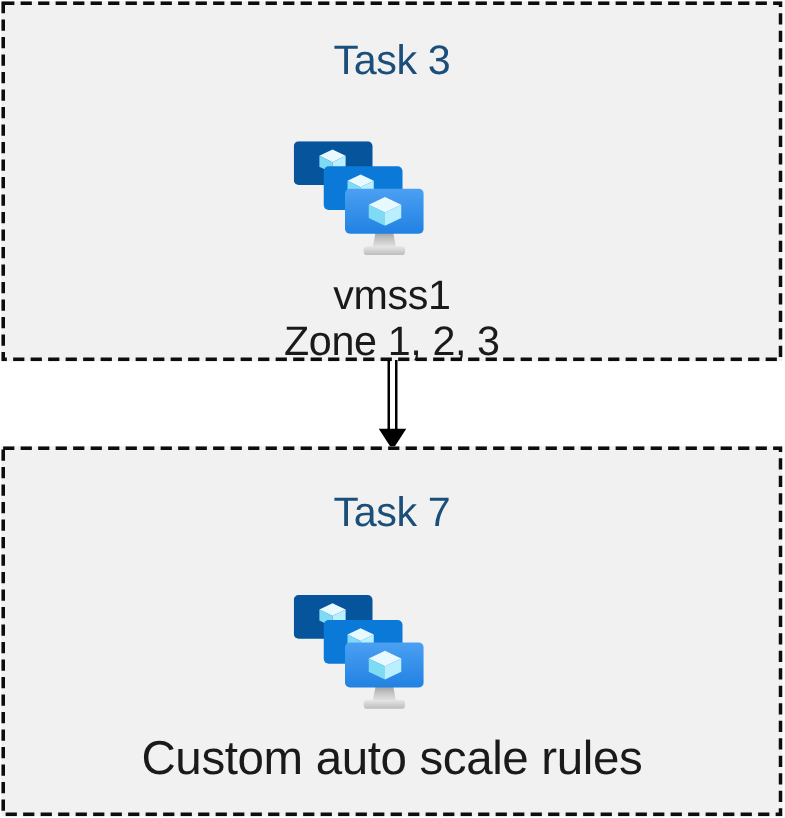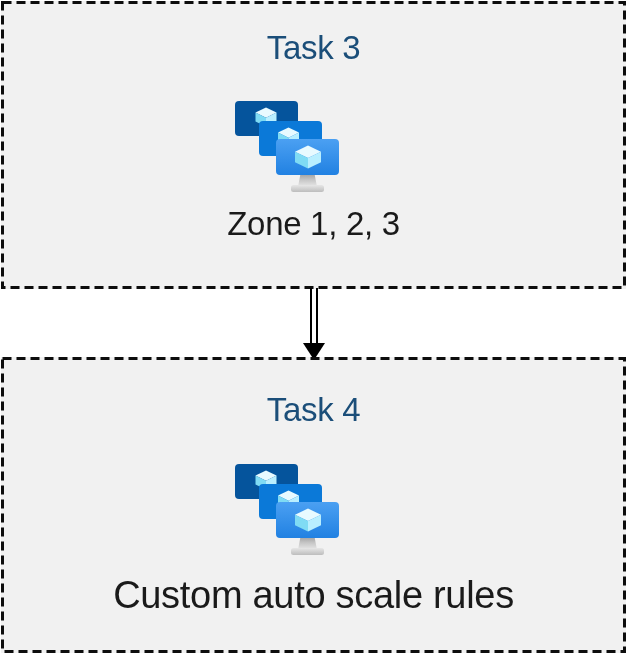--- a/index.html
+++ b/index.html
@@ -28,21 +28,21 @@
     box-sizing: border-box;
   }
   .task-box--top  { top: 1px;   height: 288px; }
   .task-box--bottom { top: 357px; height: 296px; }
   .frame {
     position: absolute;
     left: 0; top: 0;
     pointer-events: none;
   }
   .task-title {
-    margin: 4px;
+    margin: 16px;
     font-size: 33px;
     font-weight: 400;
     line-height: 38px;
     letter-spacing: -0.3px;
     color: #1b4e79;
   }
   .task-box--top .task-title    { margin-top: 28px; }
   .task-box--bottom .task-title { margin-top: 34px; }
   .icon-wrap {
     position: relative;
@@ -131,38 +131,39 @@
         <rect x="41" y="38" width="63" height="36" rx="4" fill="url(#gradFront)"></rect>
         <g>
           <polygon points="73,44.5 86,50.7 73,56.9 60,50.7" fill="#E8FAFF"></polygon>
           <polygon points="60,50.7 73,56.9 73,67.5 60,61.3" fill="#7FDBF4"></polygon>
           <polygon points="86,50.7 86,61.3 73,67.5 73,56.9" fill="#B9EFFF"></polygon>
         </g>
       </svg>
     </div>
 
     <div class="labels">
+      <div class="label-line">vmss1</div>
       <div class="label-line">Zone 1, 2, 3</div>
     </div>
   </section>
 
   <div class="connector">
     <svg width="24" height="73" viewBox="0 0 24 73">
       <line x1="9" y1="0" x2="9" y2="58" stroke="#000000" stroke-width="2"></line>
       <line x1="15" y1="0" x2="15" y2="58" stroke="#000000" stroke-width="2"></line>
       <polygon points="1,55 23,55 12,72" fill="#000000"></polygon>
     </svg>
   </div>
 
   <section class="task-box task-box--bottom">
     <svg class="frame" width="625" height="296" viewBox="0 0 625 296">
       <rect x="1.5" y="1.5" width="622" height="293" fill="none" stroke="#0d0d0d" stroke-width="3" stroke-dasharray="9 5"></rect>
     </svg>
 
-    <h2 class="task-title">Task 4</h2>
+    <h2 class="task-title">Task 7</h2>
 
     <div class="icon-wrap">
       <svg width="104" height="92" viewBox="0 0 104 92">
         <rect x="0" y="0" width="63" height="35" rx="4" fill="#05549C"></rect>
         <g>
           <polygon points="31,6.5 41.5,11.6 31,16.8 20.5,11.6" fill="#E8FAFF"></polygon>
           <polygon points="20.5,11.6 31,16.8 31,25.5 20.5,20.4" fill="#7FDBF4"></polygon>
           <polygon points="41.5,11.6 41.5,20.4 31,25.5 31,16.8" fill="#B9EFFF"></polygon>
         </g>
         <rect x="24" y="20" width="63" height="35" rx="4" fill="#0B79D8"></rect>

